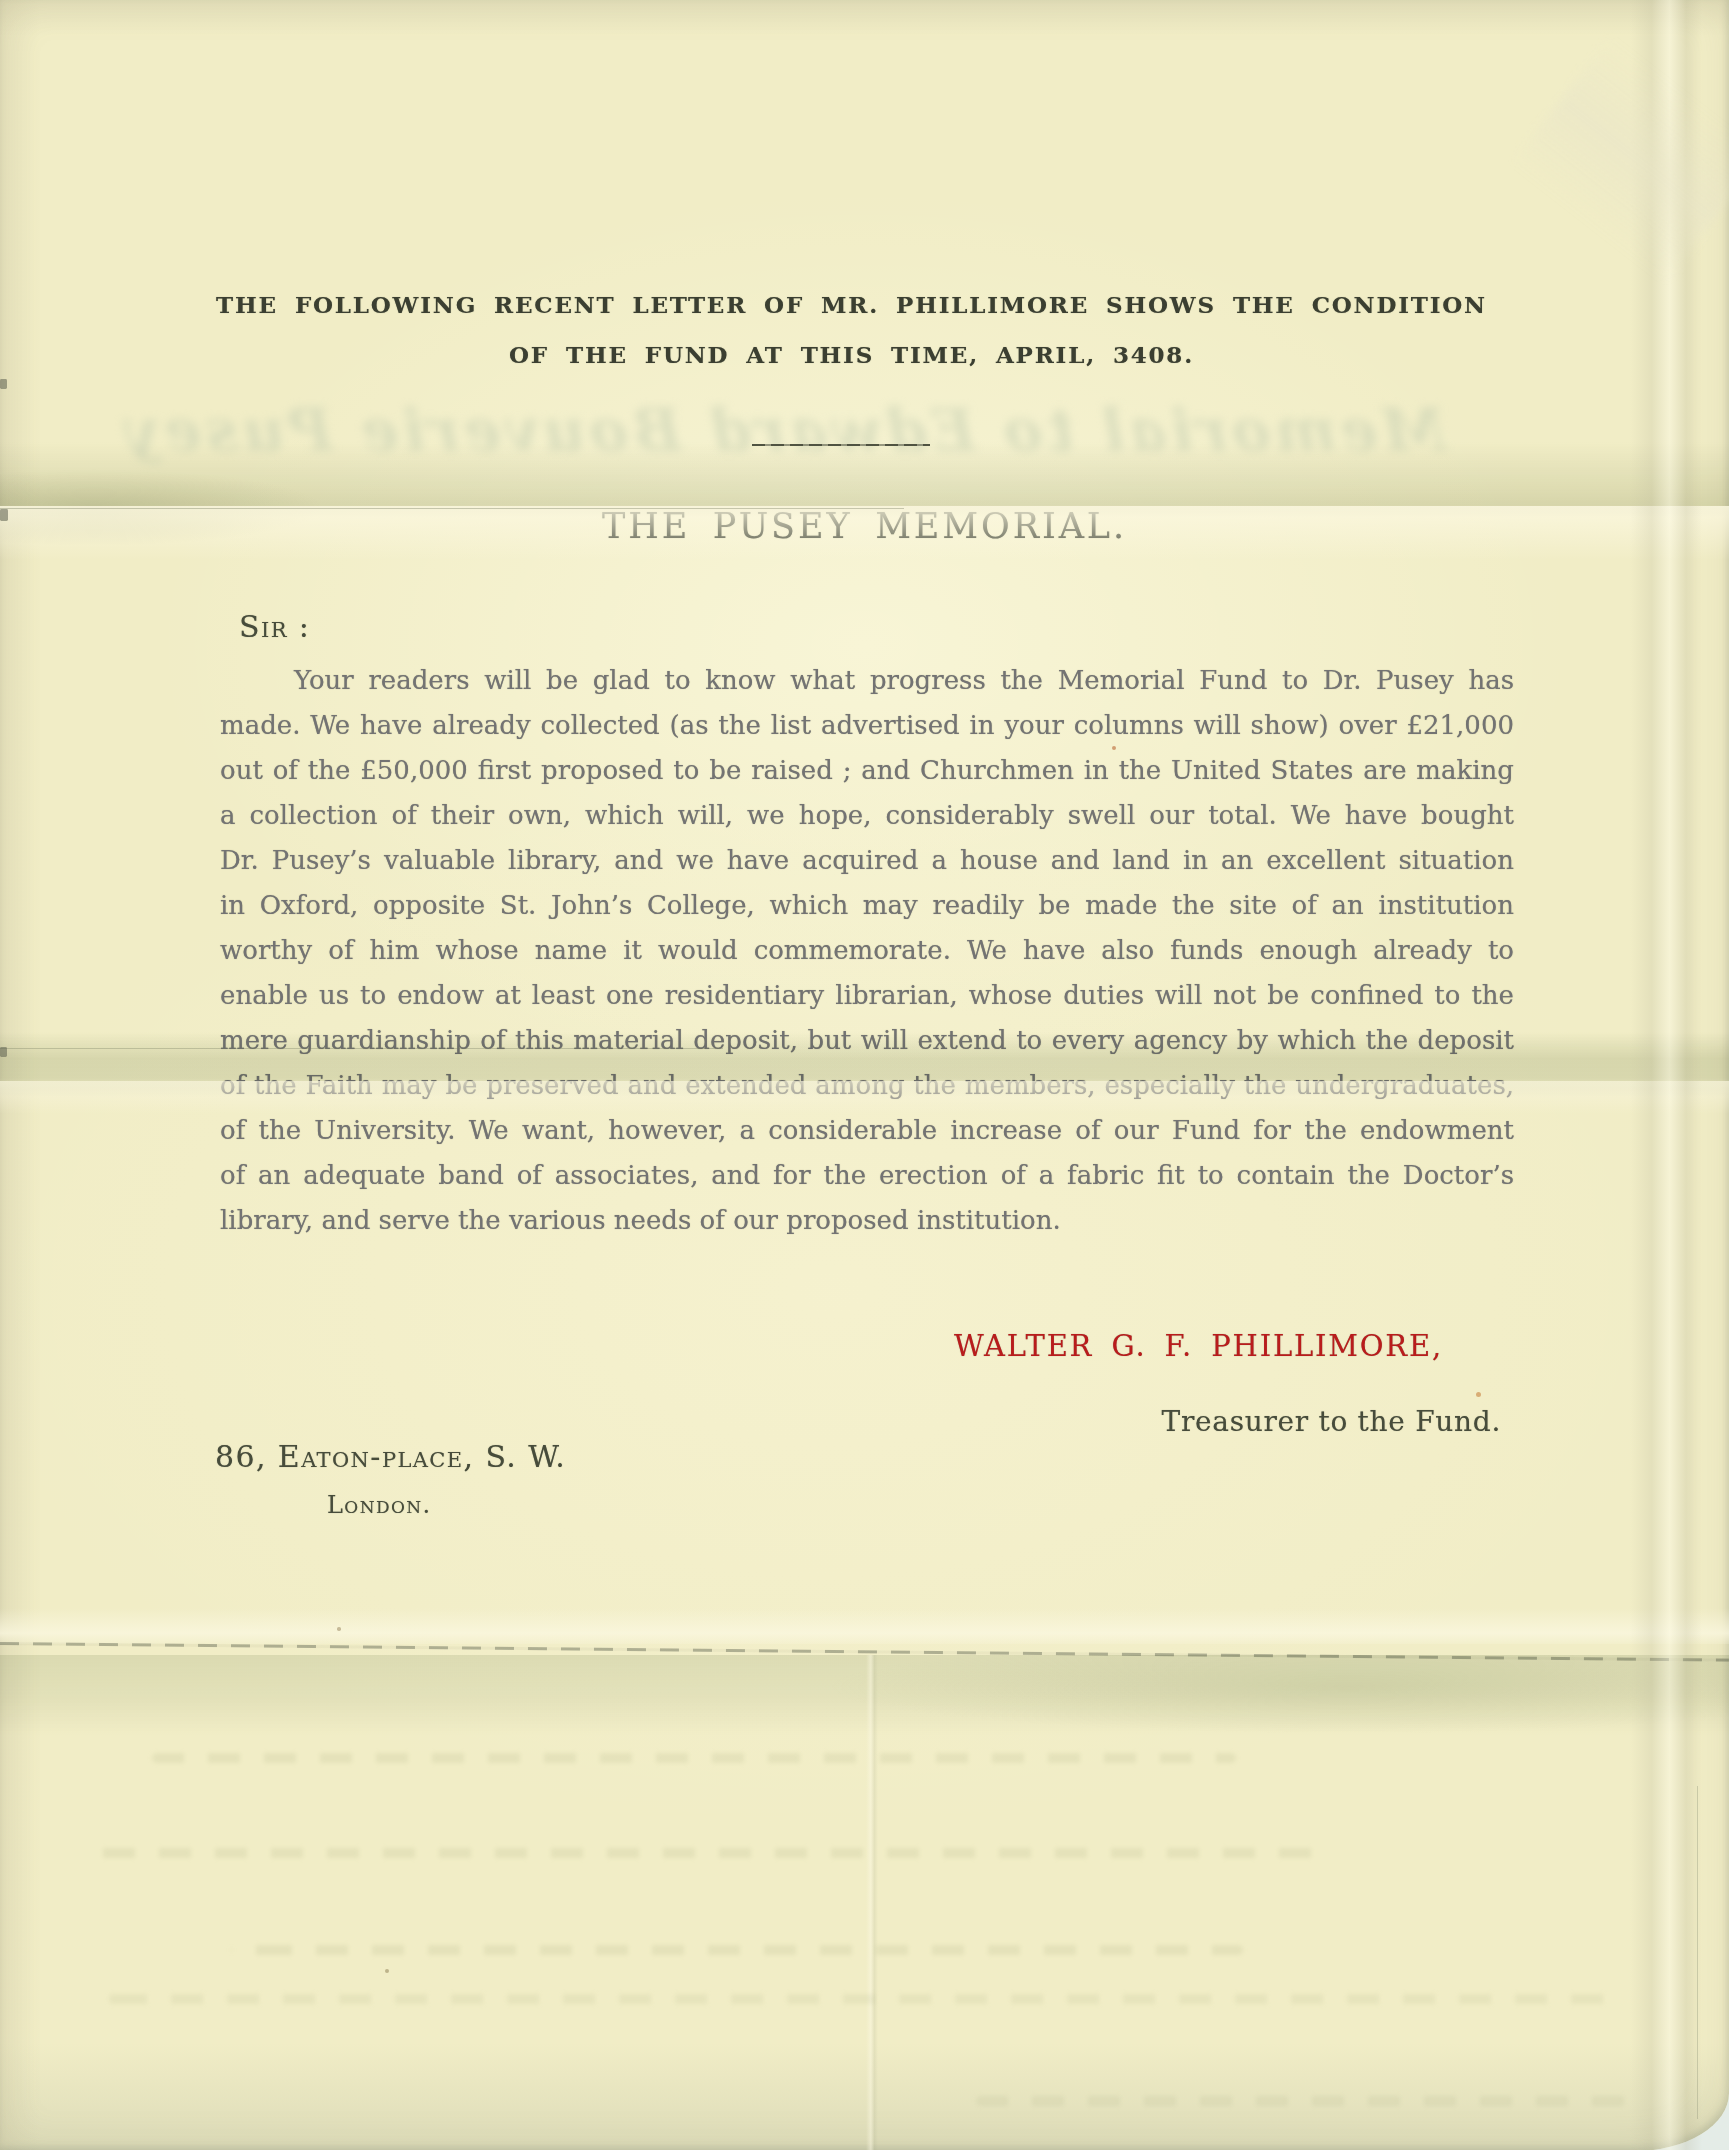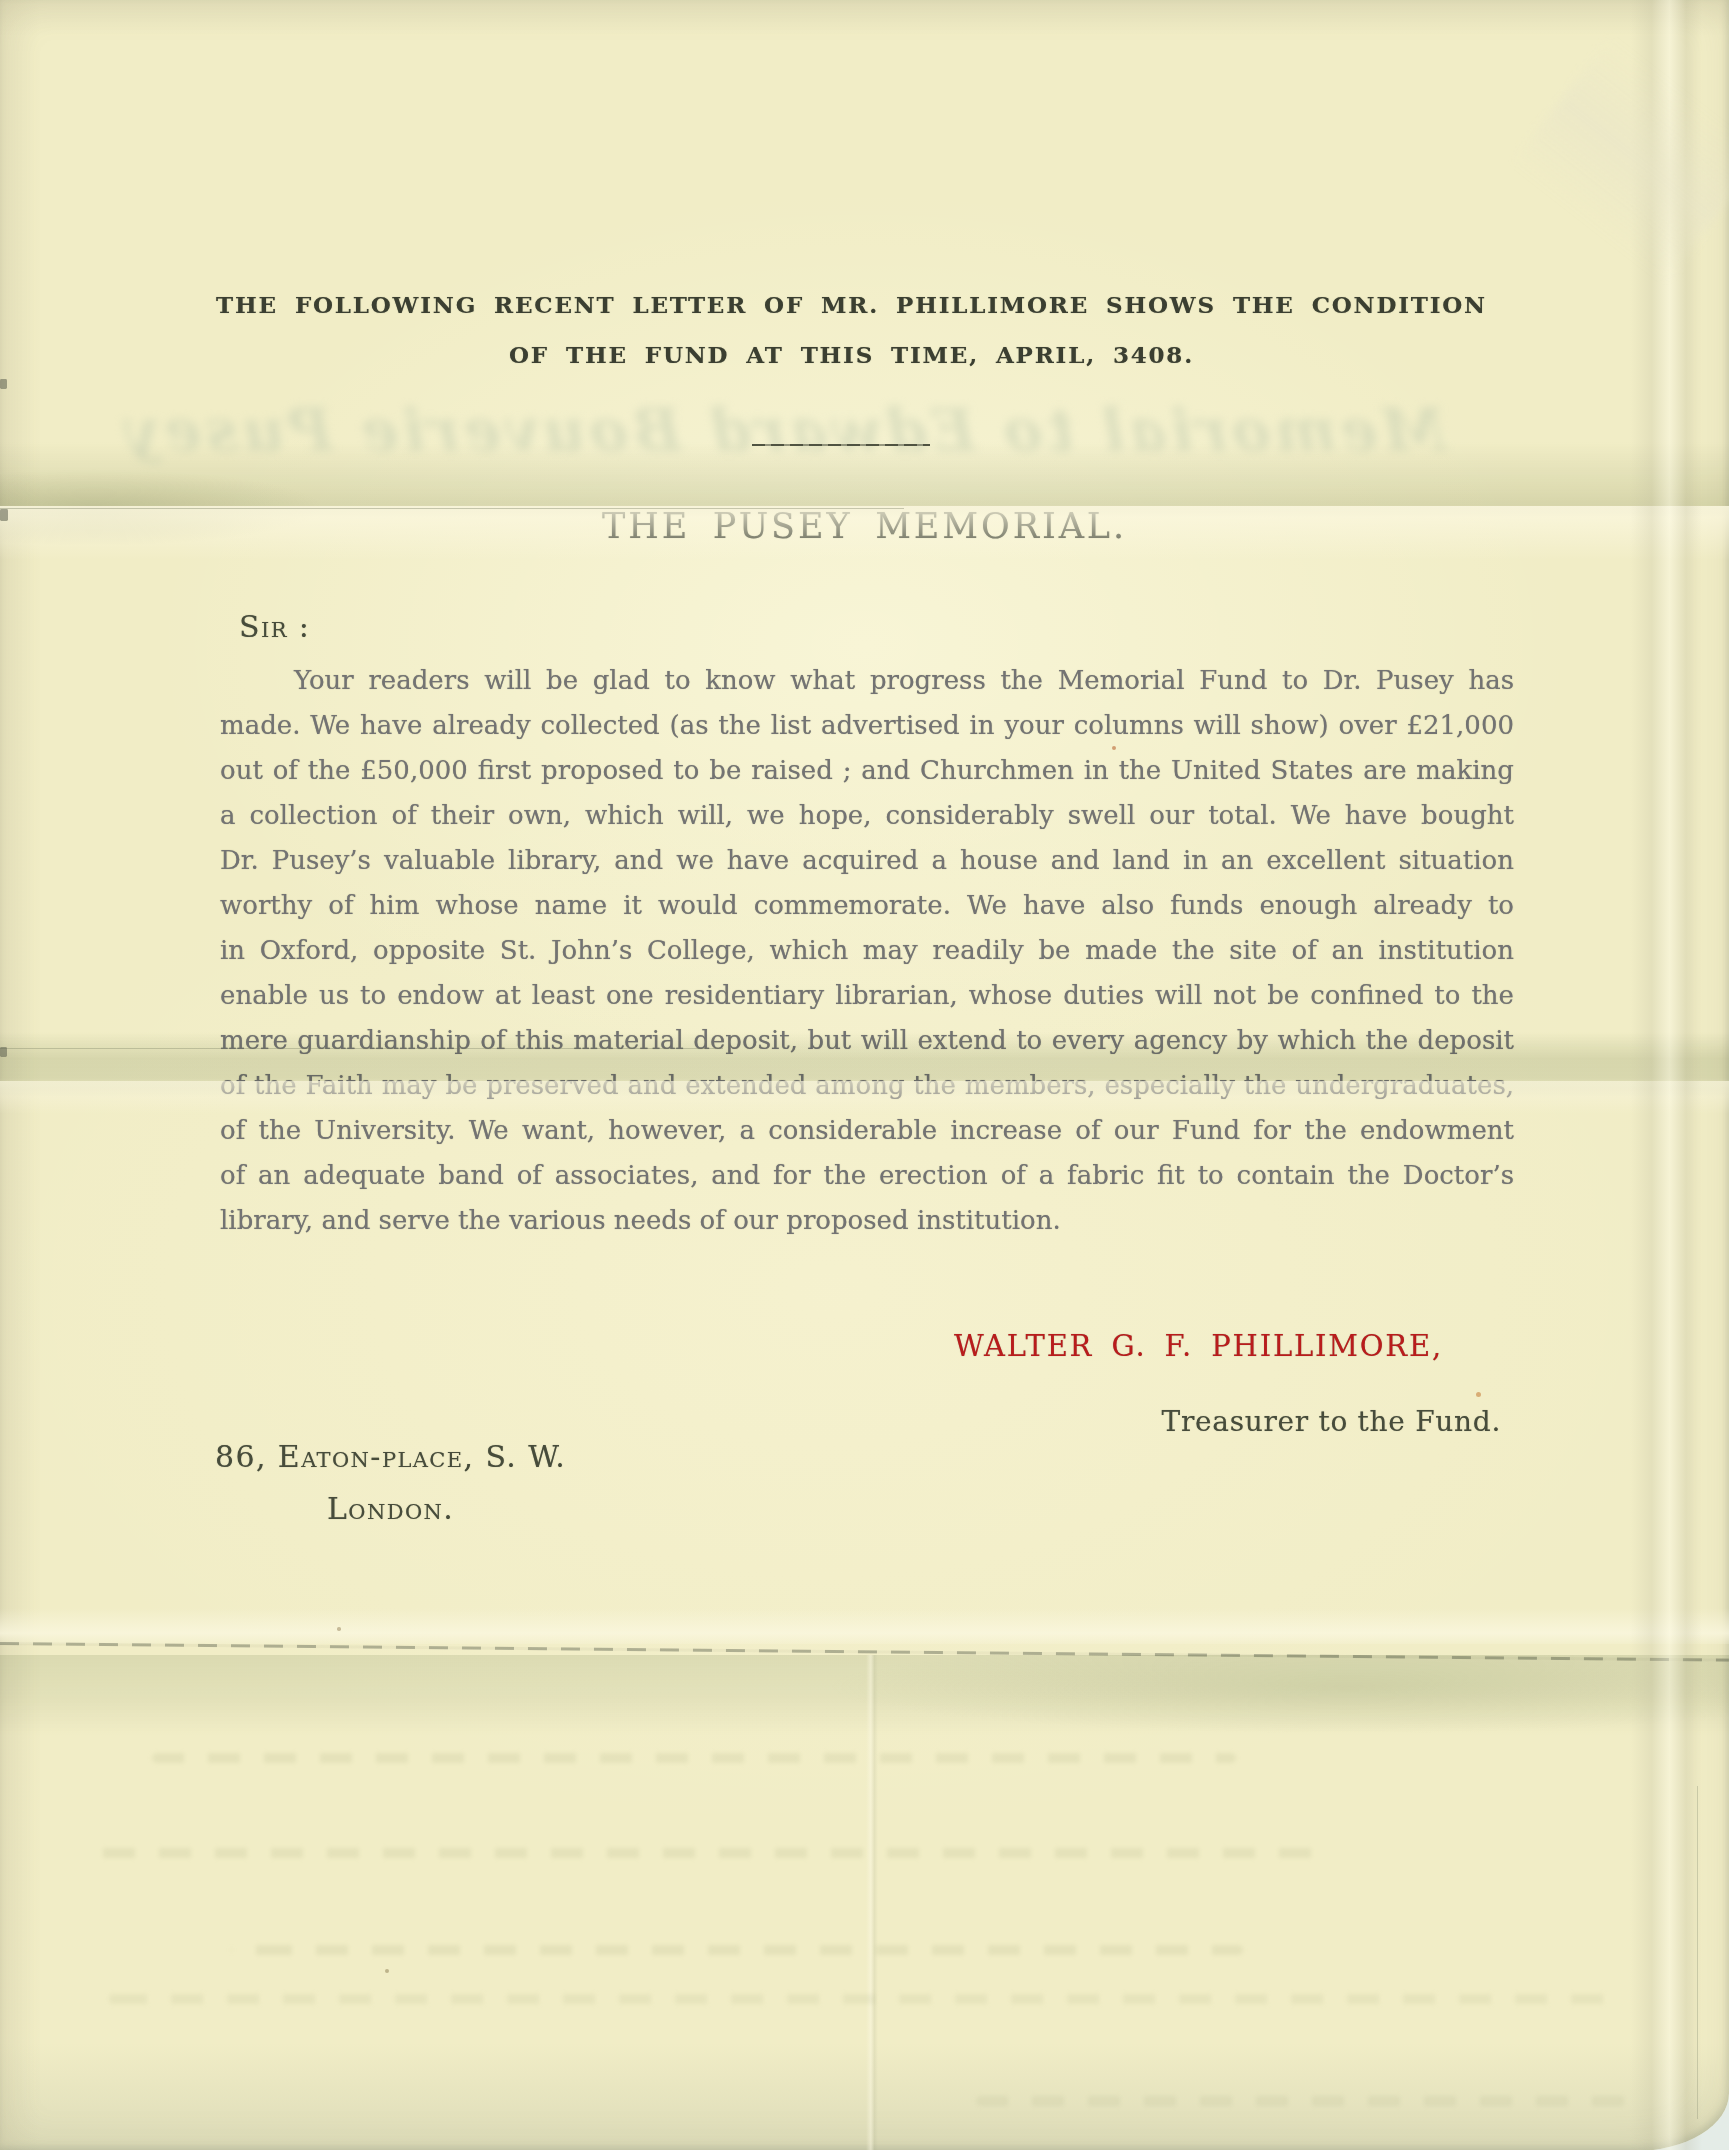--- a/index.html
+++ b/index.html
@@ -48,21 +48,21 @@
   .bline{
     position:relative;height:45px;line-height:45px;font-size:26px;color:#737373;
     text-align:justify;text-align-last:justify;white-space:normal;
     text-shadow:0 0 0.9px rgba(72,78,60,0.5);
   }
   .bline.first{text-indent:74px;}
   .bline.last{text-align-last:left;}
   .sig-name{top:1329px;right:286px;font-size:29px;letter-spacing:1.8px;word-spacing:7.2px;color:#b91c1c;}
   .sig-role{top:1405px;right:228px;font-size:28px;letter-spacing:0.7px;}
   .addr1{top:1439px;left:215px;font-size:30px;letter-spacing:1.4px;}
-  .addr2{top:1491px;left:327px;font-size:30px;letter-spacing:1.4px;}
+  .addr2{top:1491px;left:327px;font-size:24px;letter-spacing:1.4px;}
 
   
   .artifact{position:absolute;pointer-events:none;}
   .fold1{
     top:442px;left:0;width:1729px;height:119px;mix-blend-mode:multiply;
     background:
       radial-gradient(304px 51px at 94px 55%, rgba(150,158,130,0.30), rgba(150,158,130,0) 75%),
       linear-gradient(to bottom, rgba(186,192,165,0) 0%, rgba(186,192,165,0.28) 38%, rgba(186,192,165,0.40) 53%, rgba(186,192,165,0) 63%);
   }
   .fold1-hi{
@@ -127,22 +127,22 @@
 <div class="txt title">THE PUSEY MEMORIAL.</div>
 
 <div class="txt salutation smallcaps">Sir :</div>
 
 <div class="body-block">
   <div class="bline first">Your readers will be glad to know what progress the Memorial Fund to Dr. Pusey has</div>
   <div class="bline">made.  We have already collected (as the list advertised in your columns will show) over £21,000</div>
   <div class="bline">out of the £50,000 first proposed to be raised ; and Churchmen in the United States are making</div>
   <div class="bline">a collection of their own, which will, we hope, considerably swell our total.  We have bought</div>
   <div class="bline">Dr. Pusey’s valuable library, and we have acquired a house and land in an excellent situation</div>
+  <div class="bline">in Oxford, opposite St. John’s College, which may readily be made the site of an institution</div>
   <div class="bline">worthy of him whose name it would commemorate.  We have also funds enough already to</div>
-  <div class="bline">in Oxford, opposite St. John’s College, which may readily be made the site of an institution</div>
   <div class="bline">enable us to endow at least one residentiary librarian, whose duties will not be confined to the</div>
   <div class="bline">mere guardianship of this material deposit, but will extend to every agency by which the deposit</div>
   <div class="bline">of the Faith may be preserved and extended among the members, especially the undergraduates,</div>
   <div class="bline">of the University.  We want, however, a considerable increase of our Fund for the endowment</div>
   <div class="bline">of an adequate band of associates, and for the erection of a fabric fit to contain the Doctor’s</div>
   <div class="bline last">library, and serve the various needs of our proposed institution.</div>
 </div>
 
 <div class="txt sig-name">WALTER G. F. PHILLIMORE,</div>
 <div class="txt sig-role">Treasurer to the Fund.</div>

